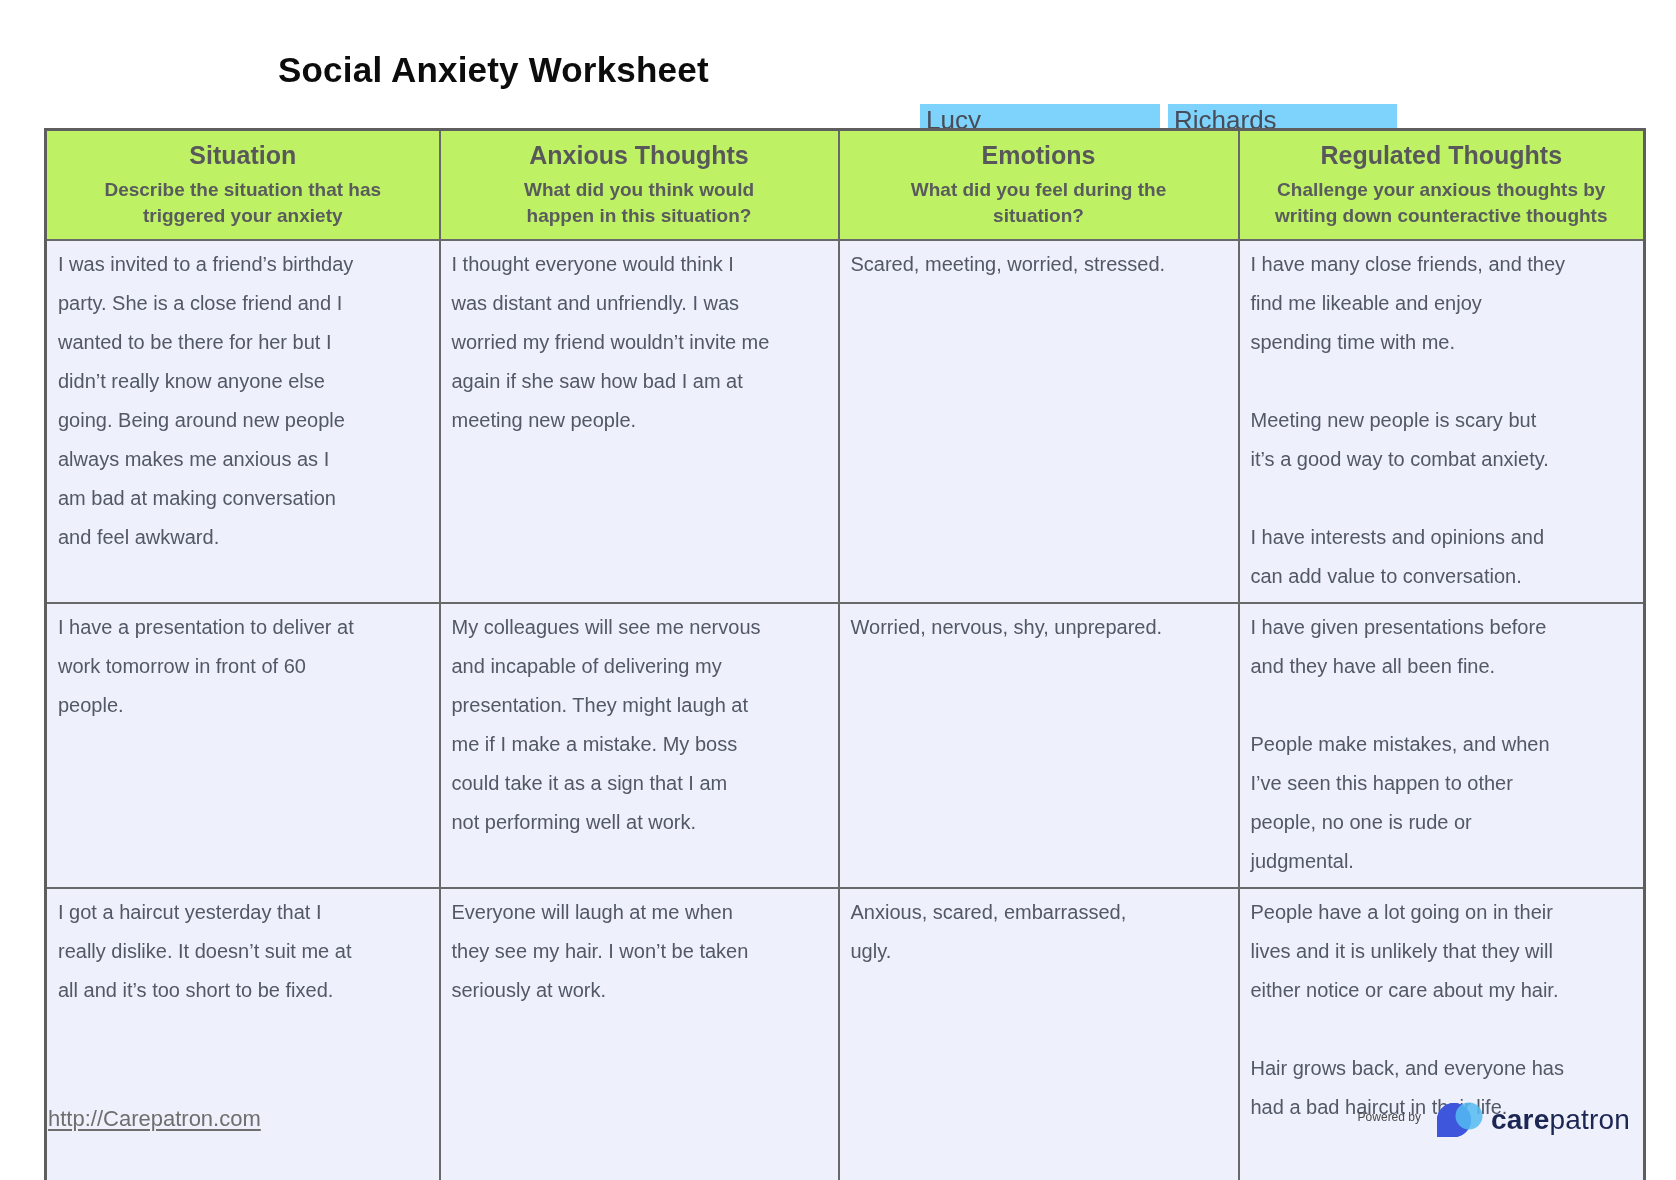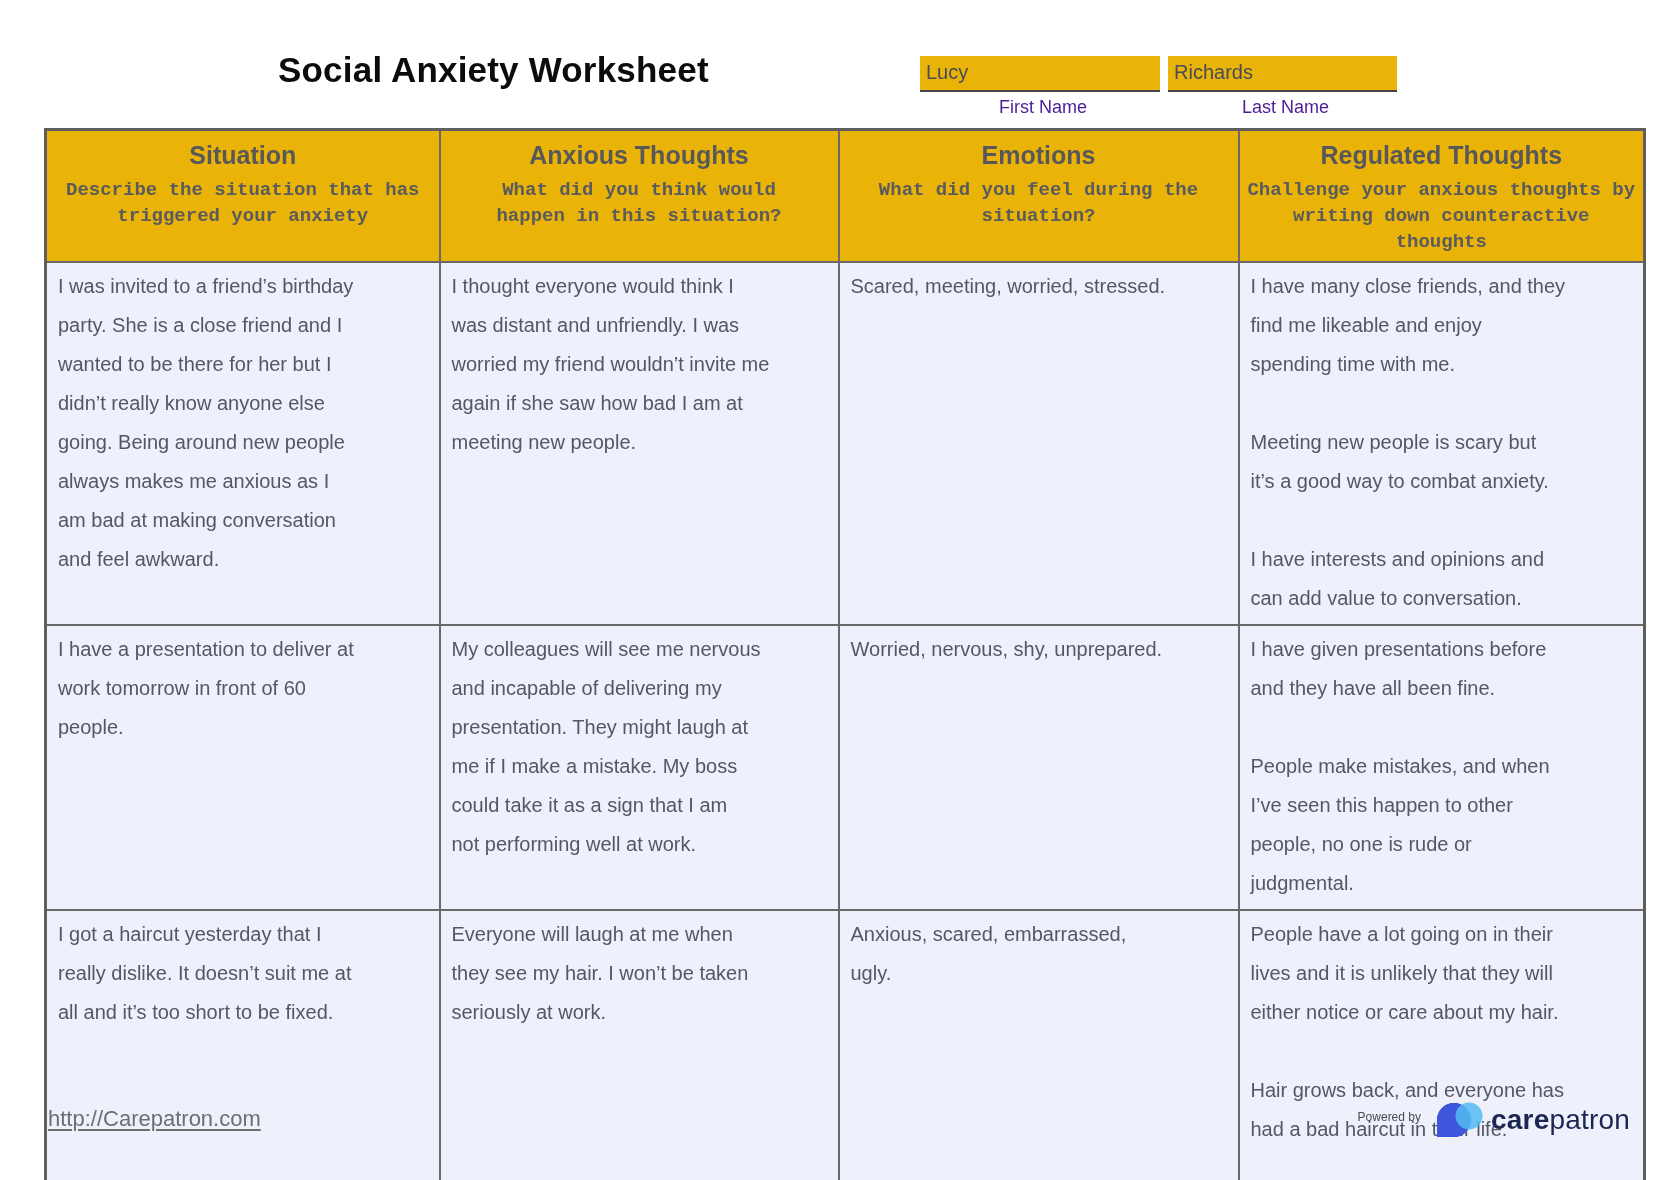--- a/index.html
+++ b/index.html
@@ -15,50 +15,50 @@
   .page-title {
     position: absolute; left: 278px; top: 50px;
     font-size: 35px; font-weight: 700; color: #0c0c0c;
     letter-spacing: 0.2px;
   }
   .name-field { position: absolute; top: 56px; }
   .name-field.first { left: 920px; width: 240px; }
   .name-field.last  { left: 1168px; width: 229px; }
   .name-input {
     display: block; width: 100%; height: 36px;
-    background: #eab308;
+    background: #7dd3fc;
     border: none; border-bottom: 2px solid #454545;
     font-family: "Liberation Sans", "DejaVu Sans", sans-serif;
-    font-size: 20px; color: #474c58;
-    padding: 2px 6px 4px 6px; outline: none;
+    font-size: 26px; color: #474c58;
+    padding: 2px 6px 4px 6px; outline: none; margin-top: 48px;
   }
   .name-label {
     display: block; margin: 5px 0 0 6px;
     font-size: 18px; color: #4c1d95; text-align: center;
   }
 
   
   table.worksheet {
     position: absolute; left: 44px; top: 128px;
     width: 1599px; table-layout: fixed;
     border-collapse: collapse;
     border: 3px solid #5e5e5e;
   }
   table.worksheet th, table.worksheet td {
     border: 2px solid #696969;
     vertical-align: top;
   }
-  th.col-header { background: #eab308; height: 110px; padding: 10px 6px 6px 6px; }
+  th.col-header { background: #bef264; height: 110px; padding: 10px 6px 6px 6px; }
   .col-title {
     text-align: center; font-size: 25px; font-weight: 700;
     color: #58585a; margin-bottom: 7px;
   }
   .col-subtitle {
     text-align: center; font-size: 19px; line-height: 26px;
-    color: #5a5b5d; white-space: pre-line; font-family: Liberation Mono, monospace;
+    color: #5a5b5d; white-space: pre-line;
   }
   td.cell {
     background: #eef0fb;
     padding: 4px 10px 6px 11px;
   }
   tr.row-1 td { height: 260px; }
   tr.row-2 td { height: 232px; }
   tr.row-3 td { height: 337px; }
   .cell-text {
     font-size: 20px; line-height: 39px; color: #525866;

